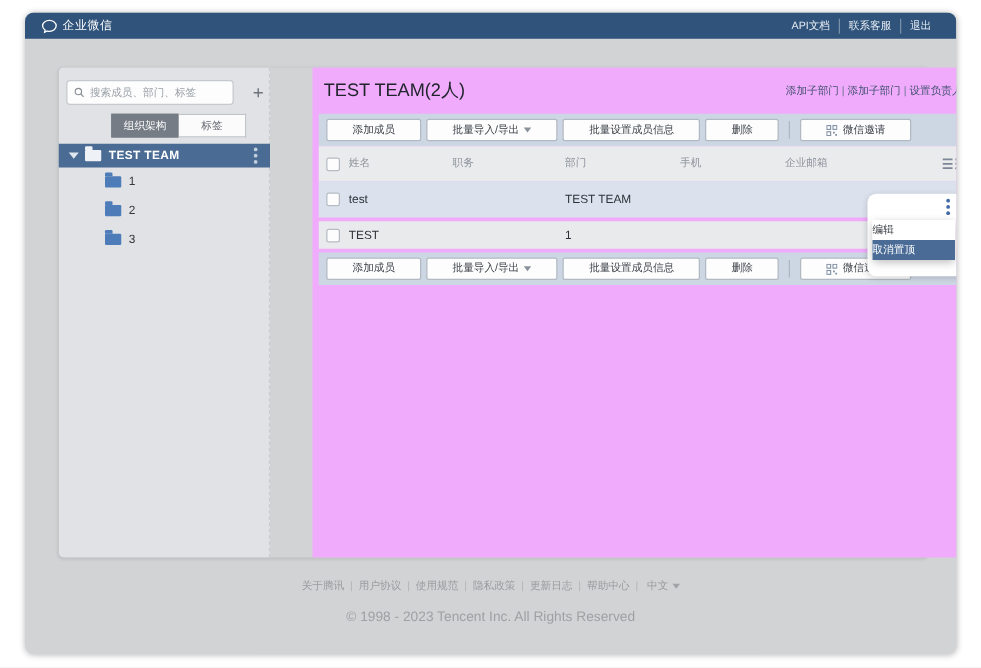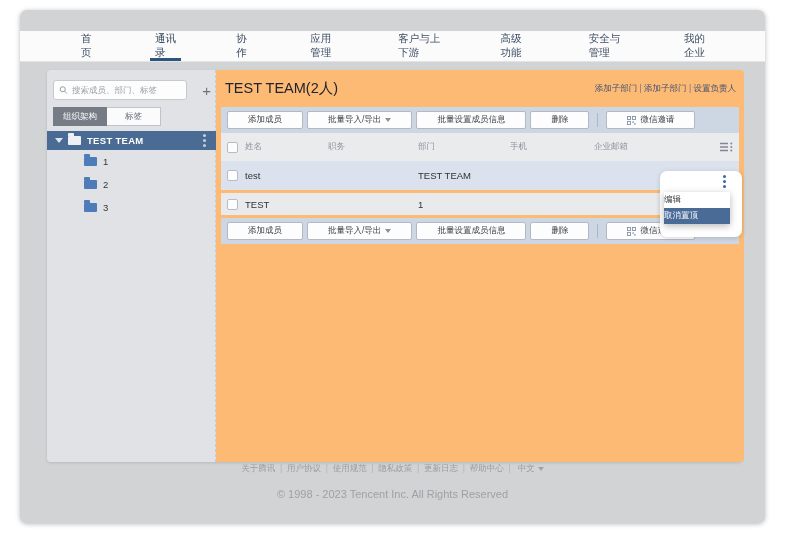--- a/index.html
+++ b/index.html
@@ -13,47 +13,47 @@
   .topbar-links span.lnk { padding:0 7px; cursor:pointer; }
   .topbar-links span.lnk + span.lnk { border-left:1px solid rgba(255,255,255,.35); }
 
   
   .navbar { position:absolute; left:0; top:21px; width:100%; height:31px; background:#fbfbfc; border-bottom:1px solid #e3e4e6; display:flex; align-items:stretch; padding-left:54px; }
   .nav-tab { display:flex; align-items:center; font-size:10.5px; color:#3d4c62; padding:0 7px; margin-right:46px; cursor:pointer; position:relative; }
   .nav-tab.active { color:#2c3f58; }
   .nav-tab.active::after { content:""; position:absolute; left:2px; right:2px; bottom:0; height:3px; background:#2e537d; }
 
   
-  .card { position:absolute; left:27px; top:60px; width:695px; height:392px; border-radius:4px; overflow:visible; display:flex; box-shadow:0 1px 3px rgba(0,0,0,.12); }
+  .card { position:absolute; left:27px; top:44px; width:695px; height:392px; border-radius:4px; overflow:visible; display:flex; box-shadow:0 1px 3px rgba(0,0,0,.12);gap:34px; }
 
   
   .sidebar { width:169px; background:#e0e2e5; border-radius:4px 0 0 4px; border-right:1px dashed #c7ccd3; position:relative; flex:none; }
   .search-row { position:absolute; left:6px; top:10px; width:158px; height:20px; display:flex; align-items:center; }
   .search-box { width:134px; height:20px; background:#fdfdfd; border:1px solid #c6c9cd; border-radius:3px; display:flex; align-items:center; padding:0 5px; gap:4px; }
   .search-box input { border:none; outline:none; background:transparent; width:100%; font-size:8.5px; color:#444; font-family:"Liberation Sans", sans-serif; }
   .search-box input::placeholder { color:#9aa0a8; }
   .plus-btn { margin-left:auto; font-size:15px; color:#6d737b; cursor:pointer; line-height:1; }
   .side-tabs { position:absolute; left:6px; top:37px; height:19px; display:flex; }
   .side-tab { width:54px; height:19px; display:flex; align-items:center; justify-content:center; font-size:8.5px; border:1px solid #bfc4cb; cursor:pointer; }
-  .side-tab.active { background:#767c85; color:#fdfdfd; border-color:#767c85; }
+  .side-tab.active { background:#767c85; color:#fdfdfd; border-color:#767c85;margin-left:36px; }
   .side-tab.plain { background:#fbfbfc; color:#64696f; border-left:none; }
   .tree { position:absolute; left:0; top:61px; width:169px; }
   .tree-root { height:19px; background:#4a6b94; color:#fff; display:flex; align-items:center; padding:0 8px; cursor:pointer; }
   .caret-down { width:0; height:0; border-left:4px solid transparent; border-right:4px solid transparent; border-top:5px solid #dfe6ef; margin-right:5px; }
   .folder { width:13px; height:9px; border-radius:1px; position:relative; margin-right:6px; flex:none; }
   .folder::before { content:""; position:absolute; top:-3px; left:0; width:6px; height:3px; border-radius:1px 1px 0 0; background:inherit; }
   .folder.white { background:#eef2f7; }
   .folder.blue { background:#4d7cb8; }
   .tree-root-label { font-size:9.5px; font-weight:bold; letter-spacing:.3px; }
   .vdots { width:3px; height:3px; border-radius:50%; margin-left:auto; }
   .vdots.light { background:#c3cfdd; box-shadow:0 -5px 0 #c3cfdd, 0 5px 0 #c3cfdd; margin-right:2px; }
   .tree-child { height:23px; display:flex; align-items:center; padding-left:37px; font-size:9.5px; color:#33373d; cursor:pointer; }
 
   
-  .content { flex:1; background:#fdba74; border-radius:0 4px 4px 0; position:relative; }
+  .content { flex:1; background:#f0abfc; border-radius:0 4px 4px 0; position:relative; }
   .title-row { height:37px; display:flex; align-items:center; padding:0 8px 0 9px; }
   .page-title { font-size:14.5px; font-weight:500; color:#20252c; }
   .title-actions { margin-left:auto; font-size:8.5px; color:#42516f; display:flex; align-items:center; }
   .title-actions span.act { cursor:pointer; }
   .title-actions span.act + span.act::before { content:"\00a0|\00a0"; color:#6a7590; }
 
   .strip { margin:0 5px; }
   .toolbar { background:#cdd7e4; height:26px; display:flex; align-items:center; padding:0 6px; gap:4px; }
   .tb-btn { background:#fdfdfd; border:1px solid #b2b9c3; border-radius:2px; height:18px; display:flex; align-items:center; gap:4px; padding:0 20px; font-size:8.5px; color:#3c4148; cursor:pointer; white-space:nowrap; }
   .dd-caret { width:0; height:0; border-left:3px solid transparent; border-right:3px solid transparent; border-top:4px solid #8b919a; }
@@ -87,31 +87,34 @@
   .lang-caret { display:inline-block; width:0; height:0; border-left:3px solid transparent; border-right:3px solid transparent; border-top:4px solid #a2a3a6; margin-left:3px; }
   .copyright { font-size:11px; color:#a0a1a4; }
 
   .icon-svg { display:block; }
 </style>
 </head>
 <body>
 
 <div class="window">
 
-
-  <div class="navbar">
-    <div class="nav-tab">首页</div>
-    <div class="nav-tab active">通讯录</div>
-    <div class="nav-tab">协作</div>
-    <div class="nav-tab">应用管理</div>
-    <div class="nav-tab">客户与上下游</div>
-    <div class="nav-tab">高级功能</div>
-    <div class="nav-tab">安全与管理</div>
-    <div class="nav-tab">我的企业</div>
+  <div class="topbar">
+    <div class="logo">
+      <svg class="icon-svg" width="13" height="12" viewBox="0 0 16 14">
+        <path d="M8 1.2C4.3 1.2 1.3 3.6 1.3 6.6c0 1.7 1 3.2 2.5 4.2l-.5 2.2 2.6-1.3c.7.2 1.4.3 2.1.3 3.7 0 6.7-2.4 6.7-5.4S11.7 1.2 8 1.2z" fill="none" stroke="#ffffff" stroke-width="1.3"></path>
+      </svg>
+      <span>企业微信</span>
+    </div>
+    <div class="topbar-links">
+      <span class="lnk">API文档</span>
+      <span class="lnk">联系客服</span>
+      <span class="lnk">退出</span>
+    </div>
   </div>
+
 
   <div class="card">
 
     <div class="sidebar">
       <div class="search-row">
         <div class="search-box">
           <svg class="icon-svg" width="10" height="10" viewBox="0 0 12 12">
             <circle cx="5" cy="5" r="3.4" fill="none" stroke="#8a8f96" stroke-width="1.2"></circle>
             <line x1="7.6" y1="7.6" x2="10.6" y2="10.6" stroke="#8a8f96" stroke-width="1.2"></line>
           </svg>

